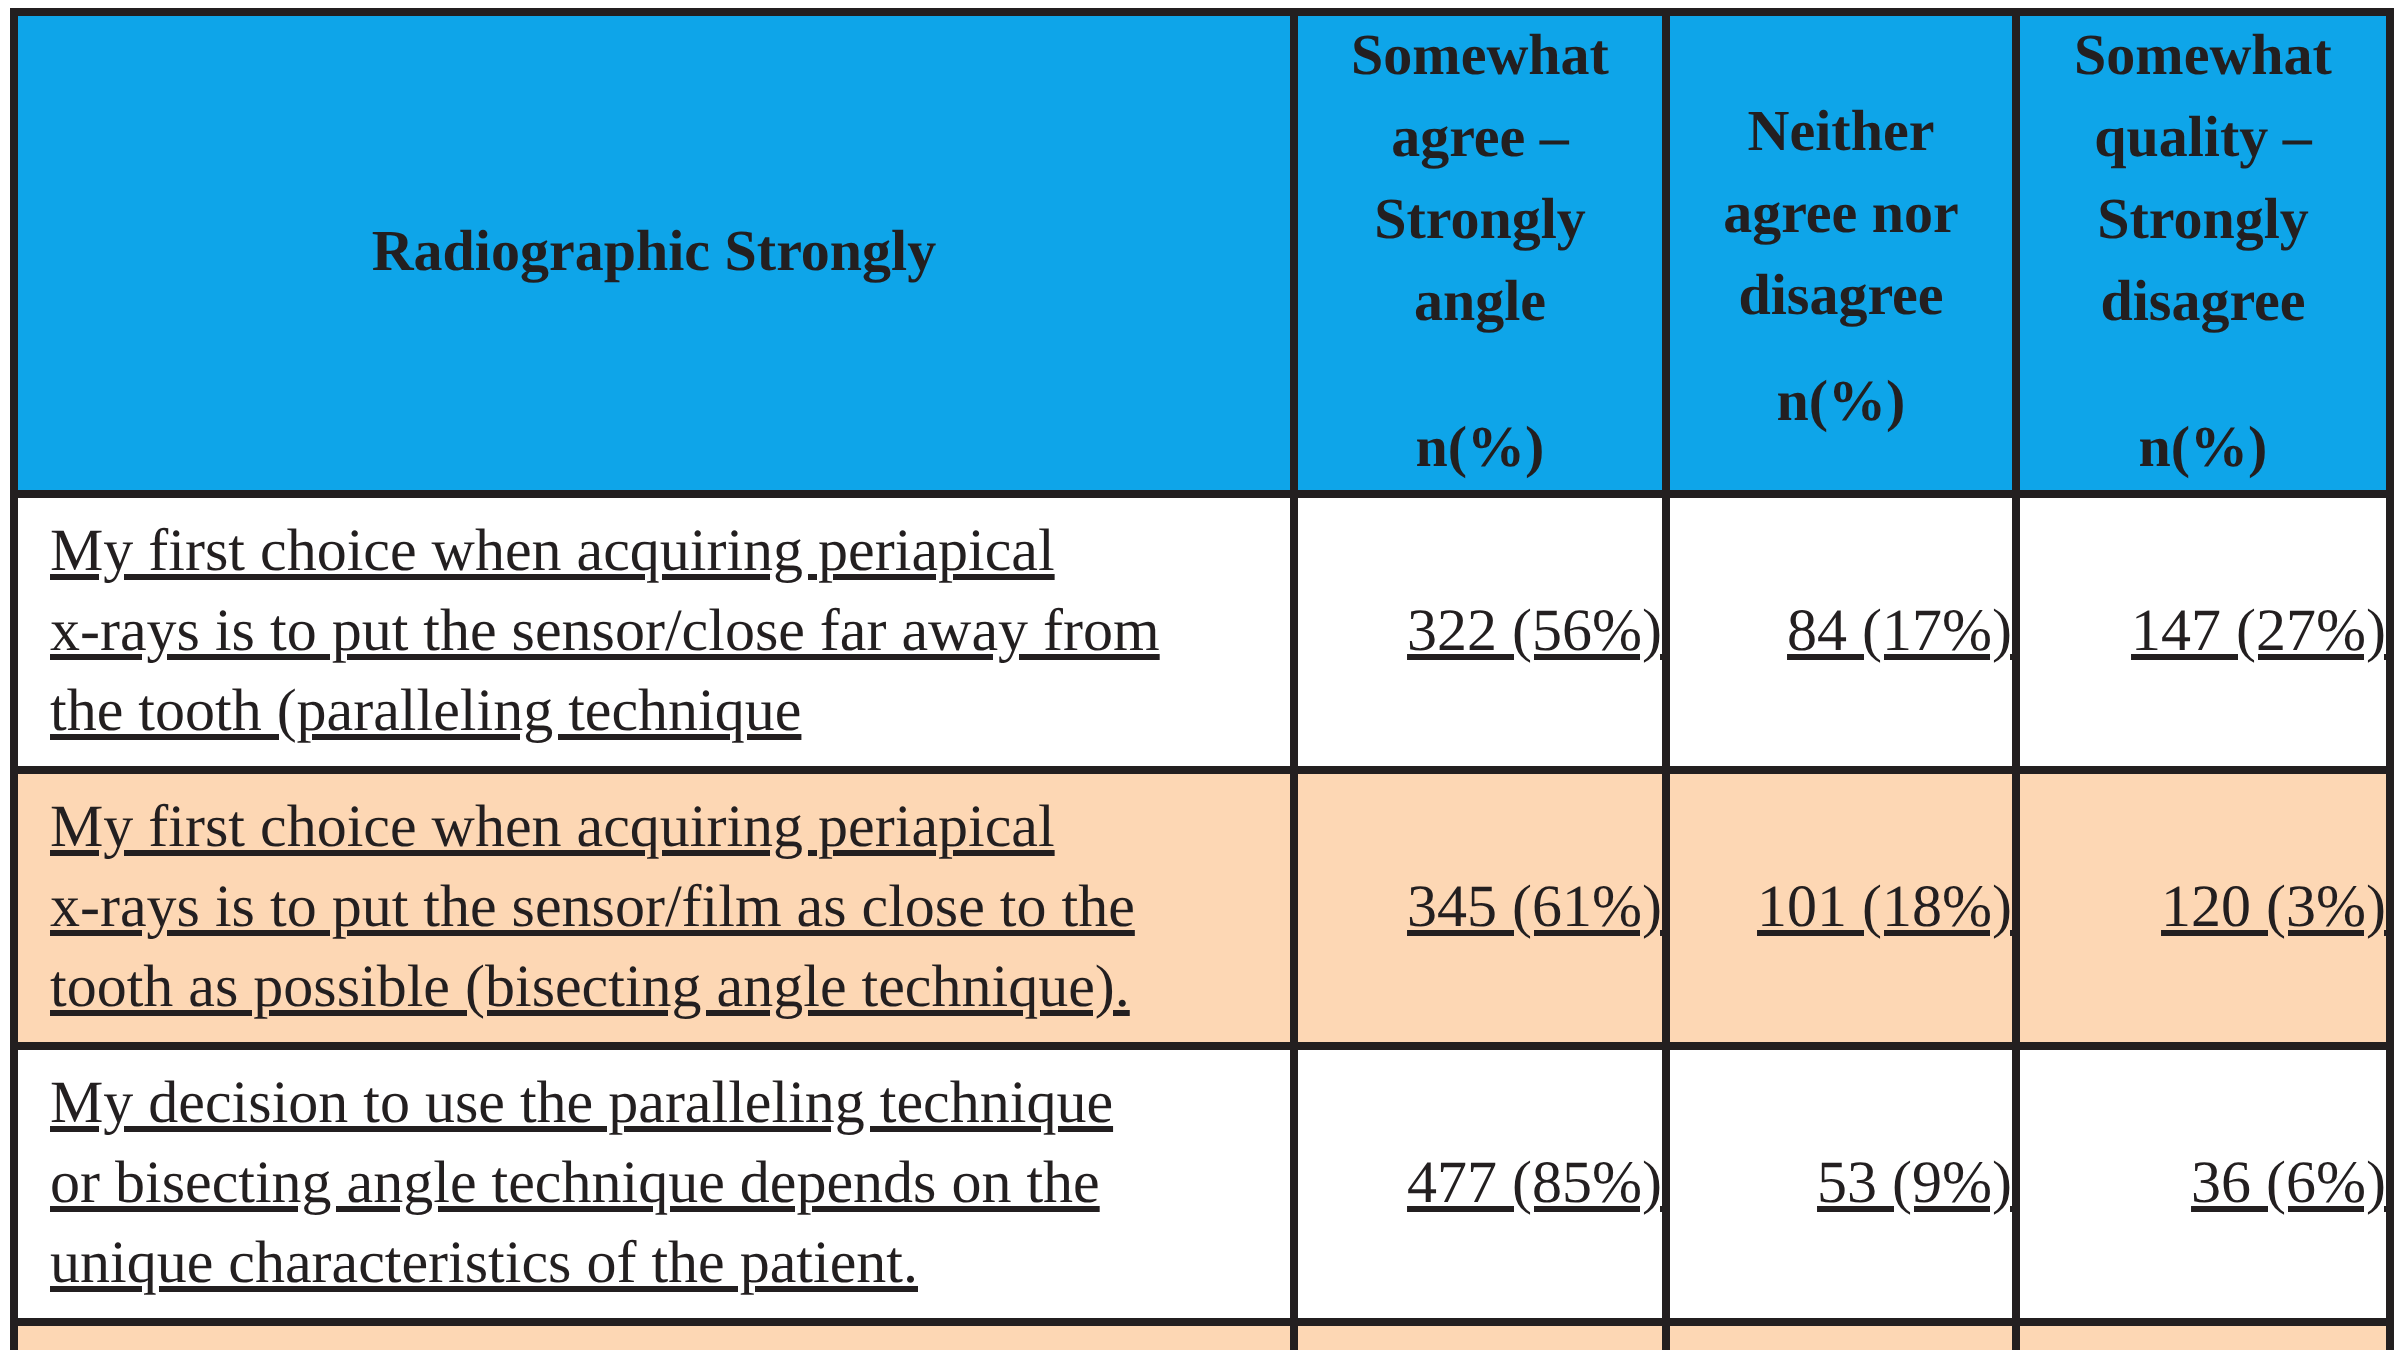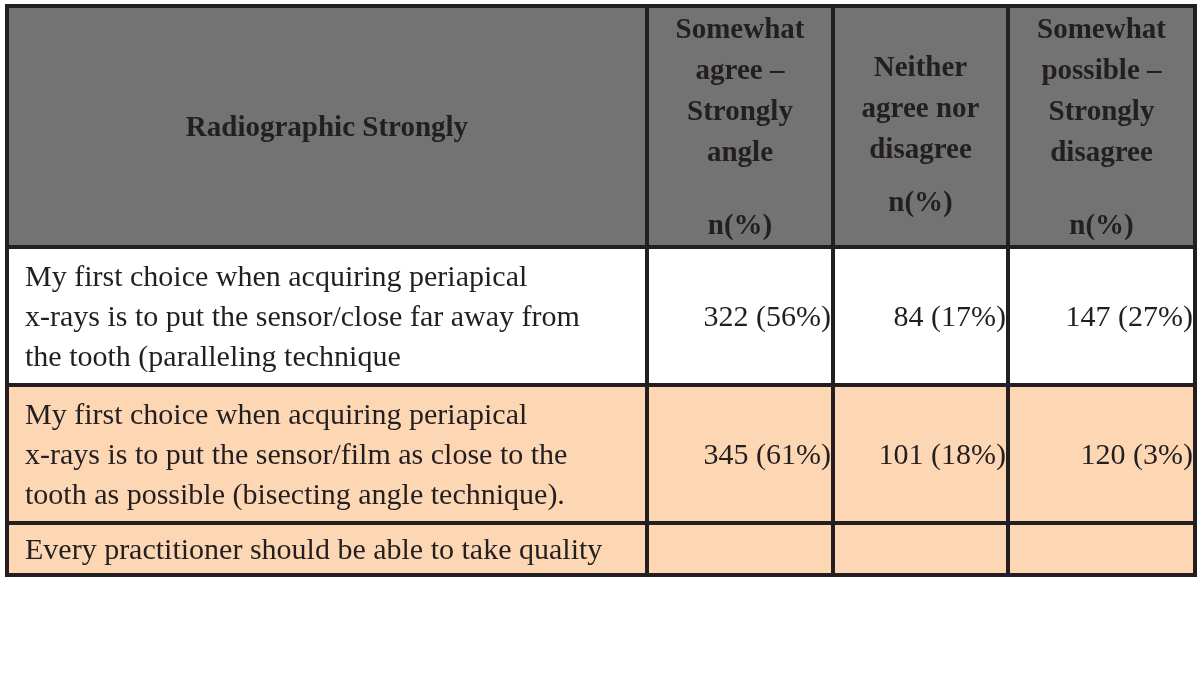--- a/index.html
+++ b/index.html
@@ -21,38 +21,39 @@
       width: 1188px;
       table-layout: fixed;
       font-family: "Liberation Serif", "DejaVu Serif", serif;
       color: #231f20;
     }
     td, th {
       border: 4px solid #231f20;
       padding: 0;
     }
     th {
-      background: #737373;
+      background: #0ea5e9;
       font-weight: bold;
       font-size: 29px;
       line-height: 41px;
       text-align: center;
       vertical-align: middle;
       height: 234px;
     }
     th .hdr-label { display: block; }
     th .hdr-unit { display: block; }
     th.col-agree .hdr-unit,
     th.col-disagree .hdr-unit { margin-top: 32px; }
     th.col-neither .hdr-unit { margin-top: 12px; }
     th.col-neither .hdr-label { margin-top: 14px; }
     td {
       font-size: 30px;
       line-height: 40px;
       height: 126px;
+      text-decoration: underline;
     }
     td.stmt {
       text-align: left;
       padding: 4px 10px 4px 16px;
       vertical-align: middle;
     }
     td.val {
       text-align: right;
       vertical-align: middle;
       white-space: nowrap;
@@ -95,21 +96,21 @@
           <span class="hdr-label">
             <span style="display:block">Neither</span>
             <span style="display:block">agree nor</span>
             <span style="display:block">disagree</span>
           </span>
           <span class="hdr-unit">n(%)</span>
         </th>
         <th class="col-disagree">
           <span class="hdr-label">
             <span style="display:block">Somewhat</span>
-            <span style="display:block">possible –</span>
+            <span style="display:block">quality –</span>
             <span style="display:block">Strongly</span>
             <span style="display:block">disagree</span>
           </span>
           <span class="hdr-unit">n(%)</span>
         </th>
       </tr>
     </thead>
     <tbody>
       <tr class="odd">
         <td class="stmt">
@@ -124,20 +125,30 @@
       <tr class="even">
         <td class="stmt">
           <span style="display:block">My first choice when acquiring periapical</span>
           <span style="display:block">x-rays is to put the sensor/film as close to the</span>
           <span style="display:block">tooth as possible (bisecting angle technique).</span>
         </td>
         <td class="val">345 (61%)</td>
         <td class="val">101 (18%)</td>
         <td class="val">120 (3%)</td>
       </tr>
+      <tr class="odd">
+        <td class="stmt">
+          <span style="display:block">My decision to use the paralleling technique</span>
+          <span style="display:block">or bisecting angle technique depends on the</span>
+          <span style="display:block">unique characteristics of the patient.</span>
+        </td>
+        <td class="val">477 (85%)</td>
+        <td class="val">53 (9%)</td>
+        <td class="val">36 (6%)</td>
+      </tr>
       <tr class="even partial">
         <td class="stmt">
           <span style="display:block">Every practitioner should be able to take quality</span>
         </td>
         <td class="val"></td>
         <td class="val"></td>
         <td class="val"></td>
       </tr>
     </tbody>
   </table>

